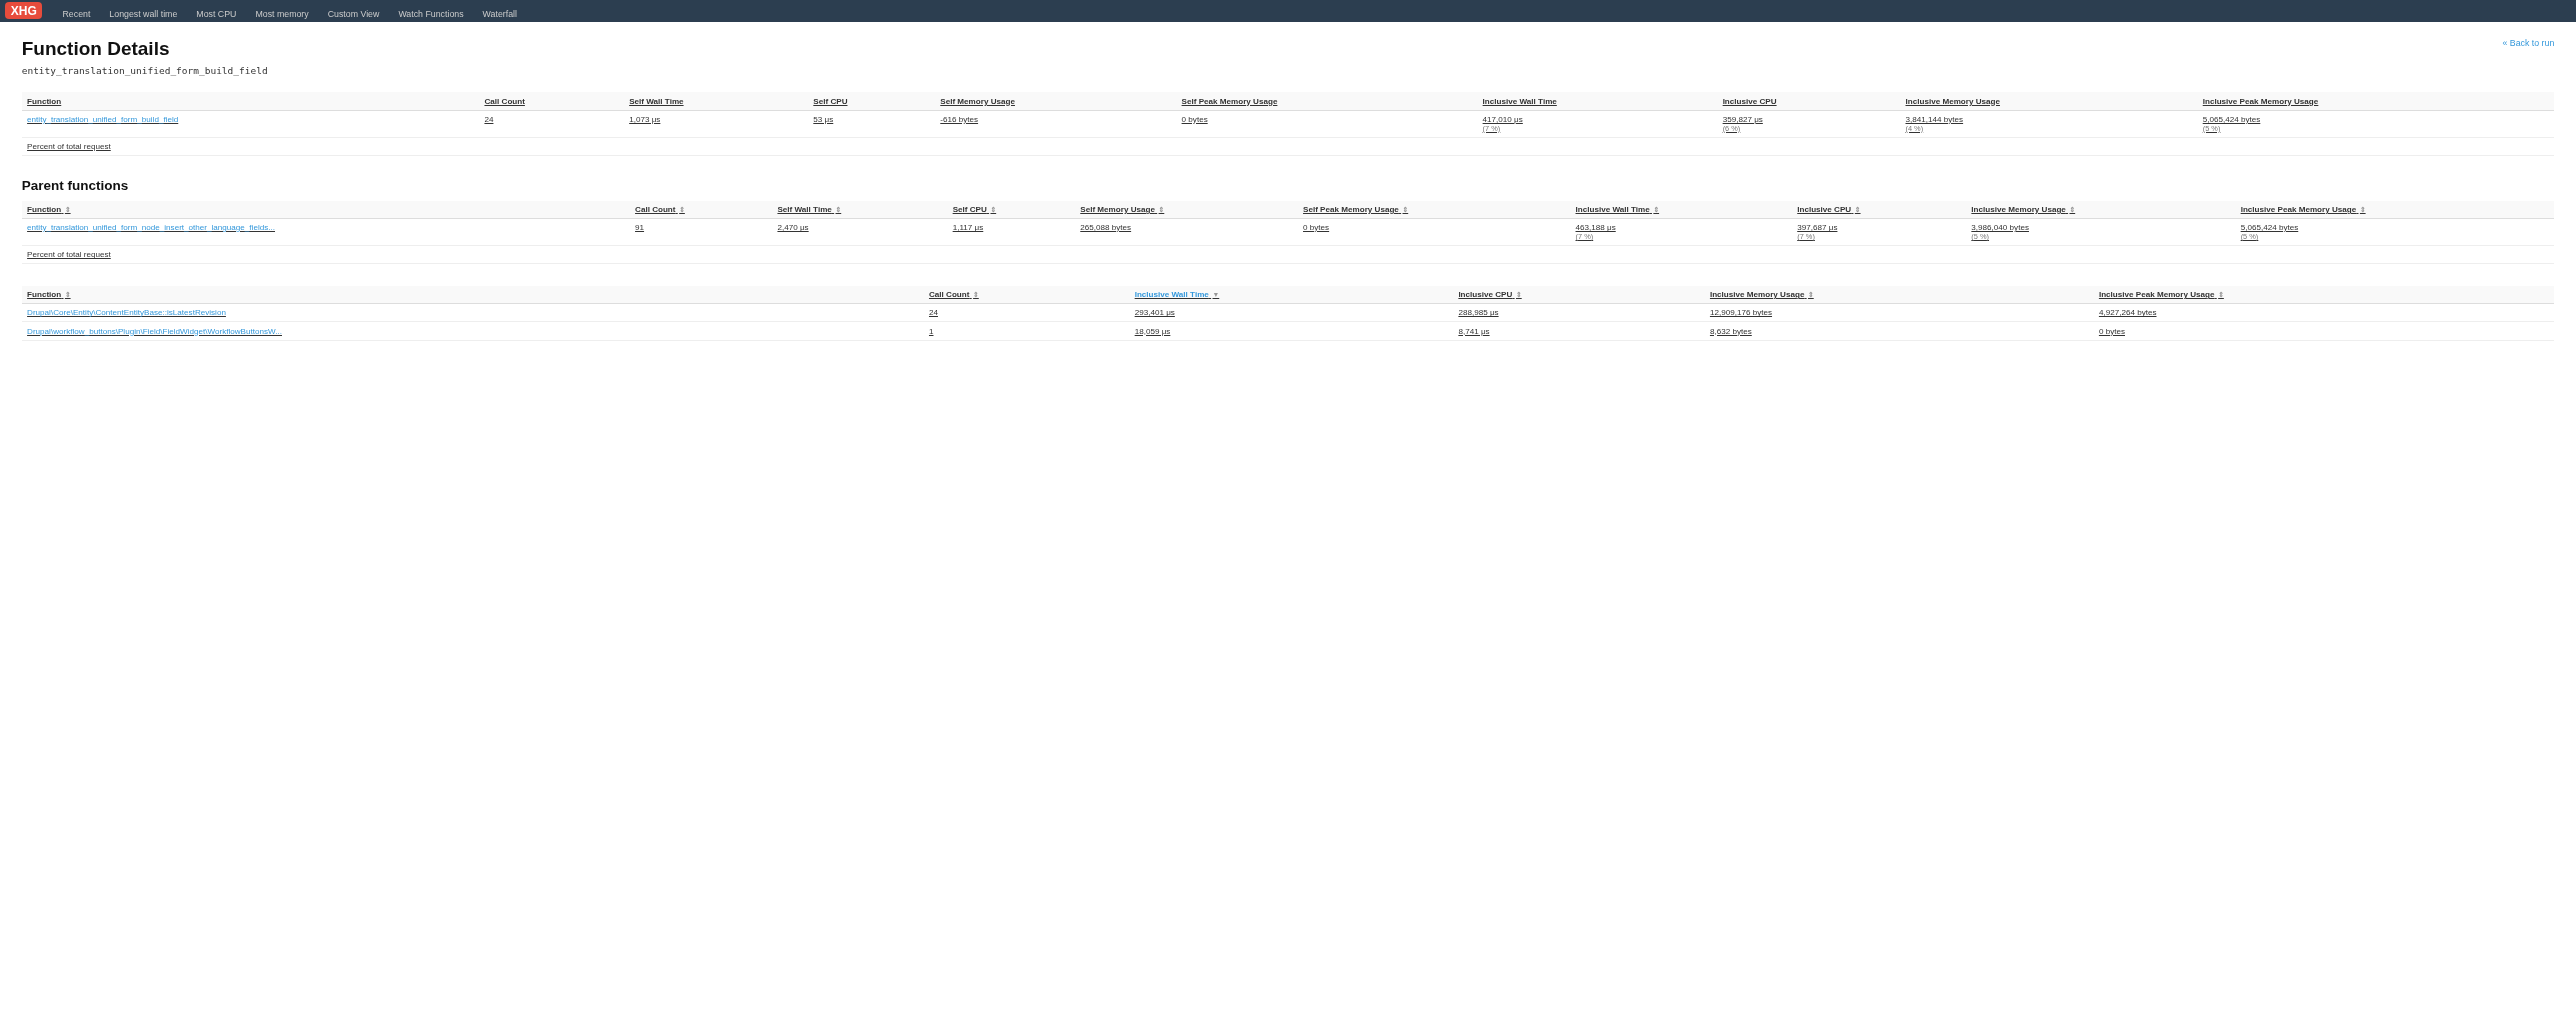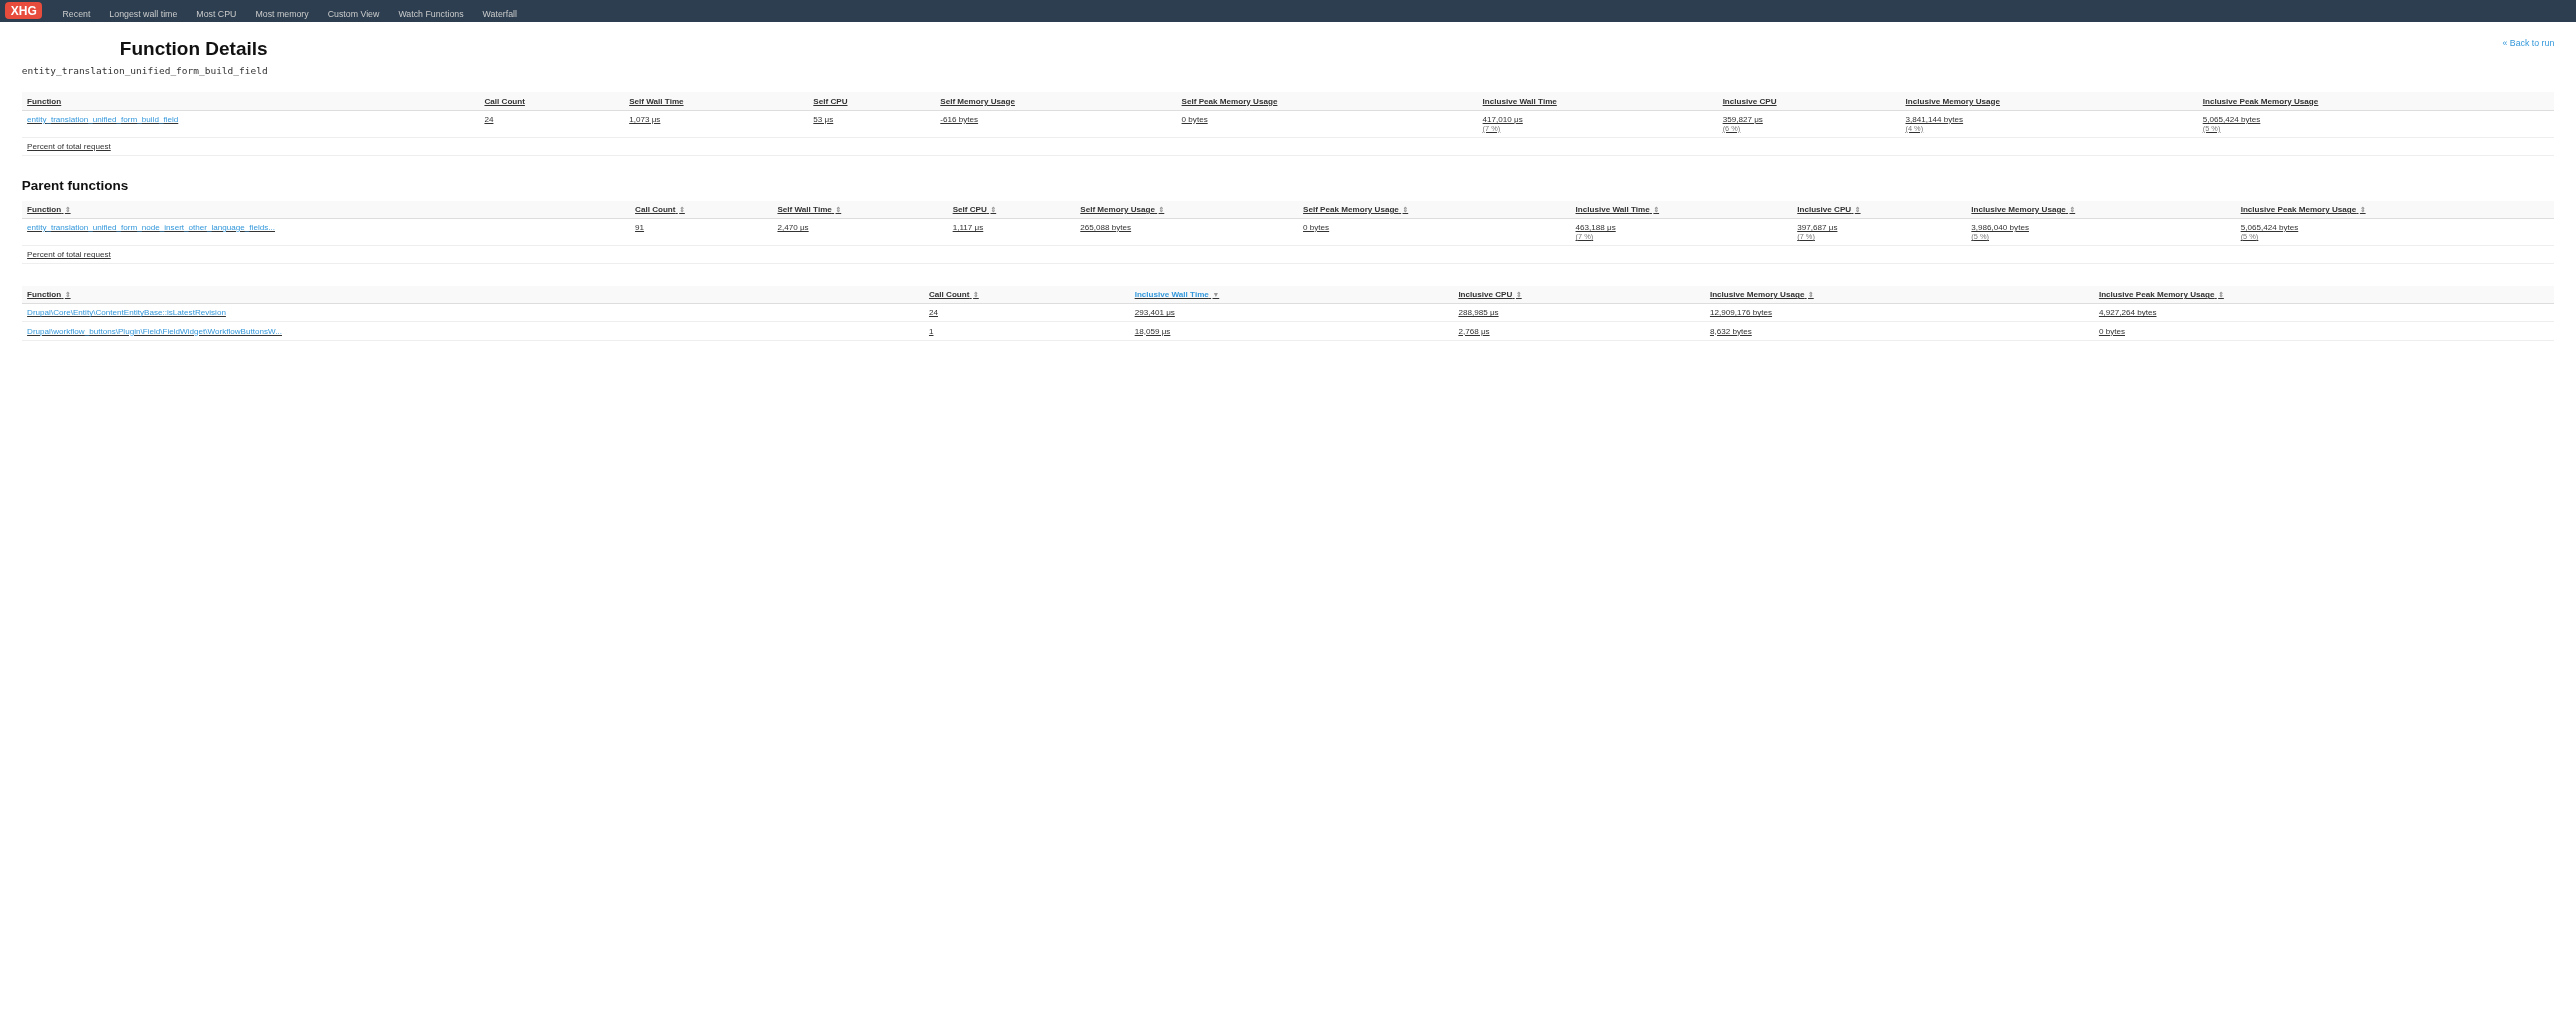--- a/index.html
+++ b/index.html
@@ -20,21 +20,21 @@
 
     
     .page { padding: 16.2px 21.7px; }
 
     .page-title { font-size: 19px; font-weight: bold; margin-bottom: 5.4px; color: #111; }
     .function-name { font-size: 9.5px; font-family: monospace; color: #333; margin-bottom: 16.2px; }
 
     .back-link { color: #3498db; text-decoration: none; font-size: 8.8px; }
 
     .header-row {
-      display: flex; justify-content: space-between; align-items: flex-start; text-align: right;
+      display: flex; justify-content: space-between; align-items: flex-start;
     }
 
     .section-title { font-size: 13.5px; font-weight: bold; margin-bottom: 8.1px; margin-top: 5.4px; color: #111; }
 
     
     table {
       width: 100%; border-collapse: collapse; margin-bottom: 21.7px; text-decoration: underline;
     }
     th {
       text-align: left; font-size: 8.1px; font-weight: 600; color: #333;
@@ -240,21 +240,21 @@
     <td>288,985 μs</td>
     <td>12,909,176 bytes</td>
     <td>4,927,264 bytes</td>
   </tr>
         <tr>
     <td>
       <a class="fn-link" href="#">Drupal\workflow_buttons\Plugin\Field\FieldWidget\WorkflowButtonsW...</a>
     </td>
     <td>1</td>
     <td>18,059 μs</td>
-    <td>2,768 μs</td>
+    <td>8,741 μs</td>
     <td>8,632 bytes</td>
     <td>0 bytes</td>
   </tr>
       </tbody>
   </table>
 
 </div>
 
 
 </body></html>

